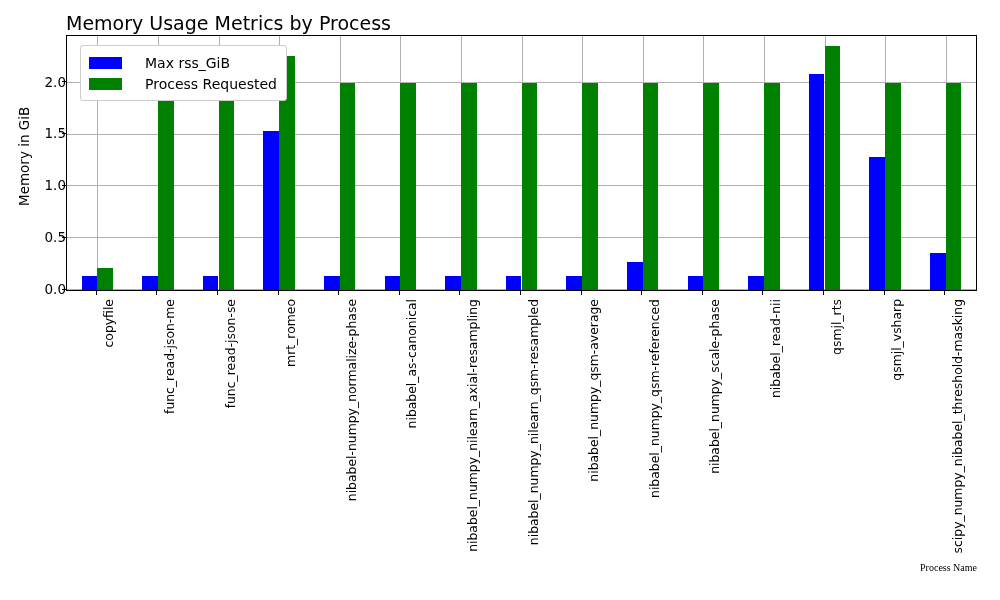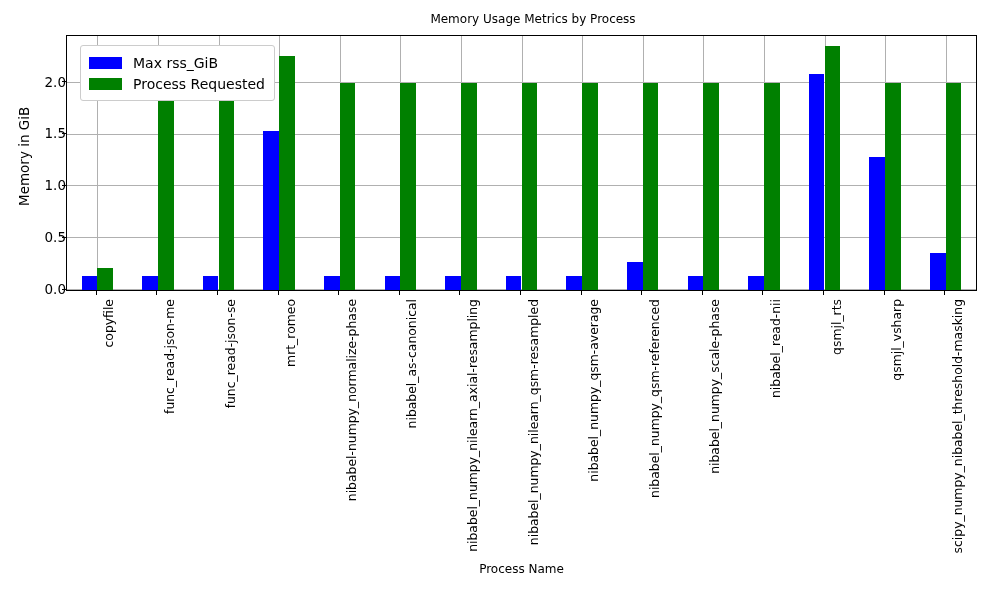--- a/index.html
+++ b/index.html
@@ -21,22 +21,21 @@
     height: 600px;
     background: #ffffff;
   }
 
   
   #chart-title {
     position: absolute;
     left: 0;
     top: 12px;
     width: 1000px;
-    text-align: center;
-    font-size: 12px;
+    font-size: 19px;
     color: #000;
     
     padding-left: 66px;
     box-sizing: border-box;
   }
 
   
   #axes {
     position: absolute;
     left: 66px;
@@ -132,23 +131,24 @@
     left: 66px;
     top: 291px;
     width: 911px;
     height: 260px;
   }
   #xlabel {
     position: absolute;
     left: 66px;
     top: 562px;
     width: 911px;
-    text-align: center;
-    font-size: 12px;
-    color: #000;
+    text-align: right;
+    font-size: 10px;
+    color: #000;
+    font-family: Liberation Serif, serif;
   }
 
   
   #legend {
     position: absolute;
     left: 13px;
     top: 9px;
     background: #ffffff;
     border: 1px solid #cccccc;
     border-radius: 3px;
@@ -163,20 +163,21 @@
   .legend-swatch {
     width: 33px;
     height: 12px;
     margin-right: 11px;
     flex: none;
   }
   .legend-text {
     font-size: 14px;
     color: #000;
     white-space: nowrap;
+    margin-left: 12px;
   }
 </style>
 </head>
 <body>
 
 <div id="figure">
 
   <div id="chart-title">Memory Usage Metrics by Process</div>
 
   <div id="axes">

